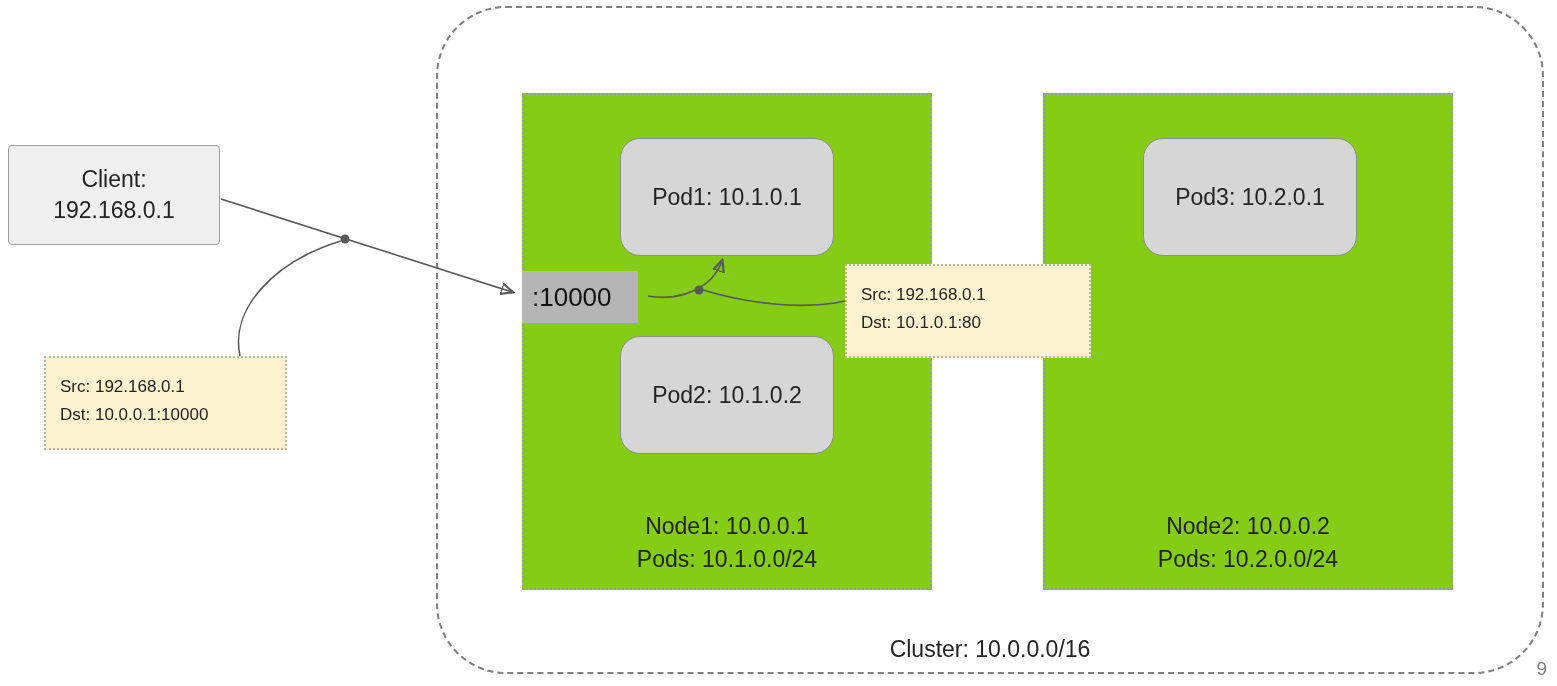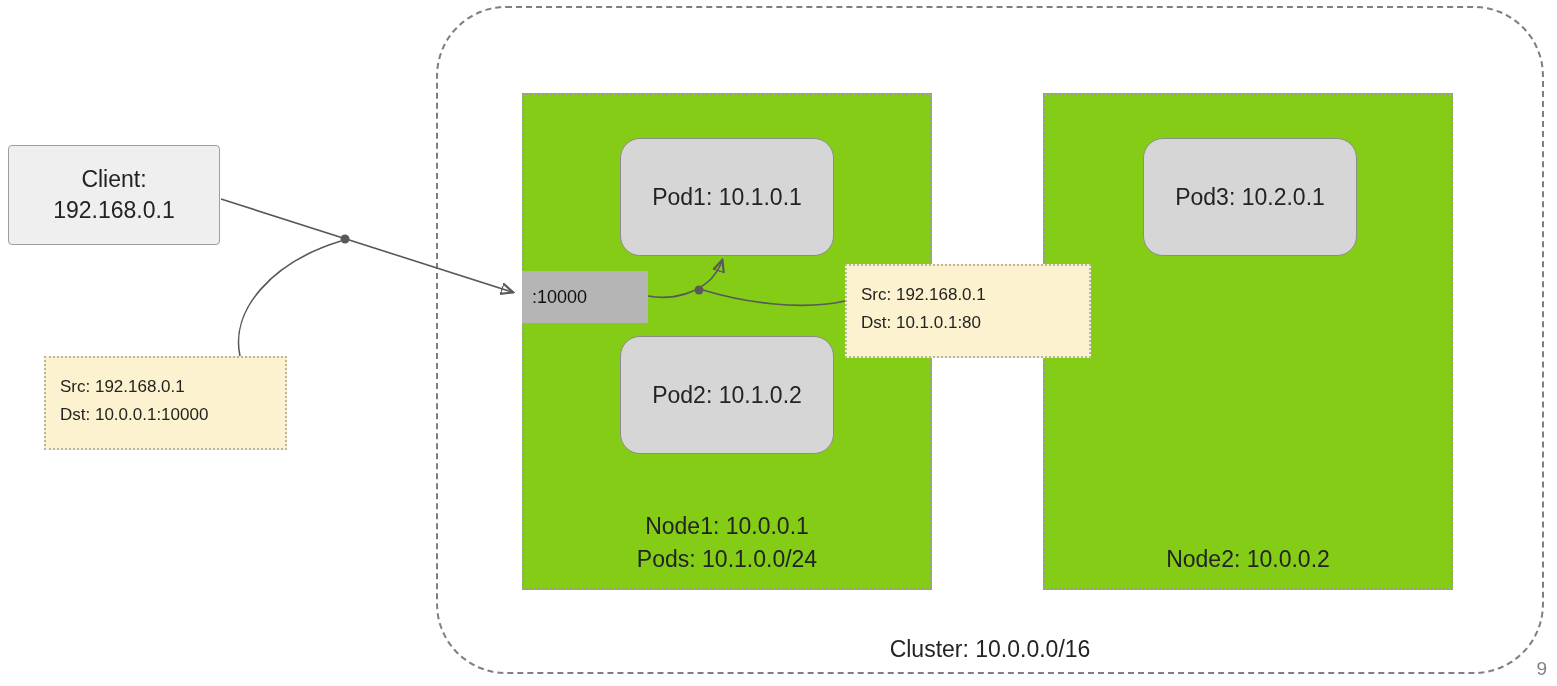--- a/index.html
+++ b/index.html
@@ -81,27 +81,27 @@
     justify-content: center;
     font-size: 23px;
   }
   .pod1 { left: 620px; top: 138px; border-radius: 20px; }
   .pod2 { left: 620px; top: 336px; }
   .pod3 { left: 1143px; top: 138px; }
 
   
   .port-badge {
     left: 522px; top: 271px;
-    width: 126px; height: 52px;
+    width: 116px; height: 52px;
     background: #b5b5b5;
     box-sizing: border-box;
     display: flex;
     align-items: center;
     padding-left: 10px;
-    font-size: 18px;
+    font-size: 26px;
     color: #111111;
   }
 
   
   .note {
     background: #fdf2cf;
     border: 2px dotted #b5b5a5;
     box-sizing: border-box;
     font-size: 17px;
     line-height: 28px;
@@ -137,20 +137,21 @@
   <div class="abs node node1">
     <div class="node-label">
       <div>Node1: 10.0.0.1</div>
       <div>Pods: 10.1.0.0/24</div>
     </div>
   </div>
 
   <div class="abs node node2">
     <div class="node-label">
       <div>Node2: 10.0.0.2</div>
+      <div>Pods: 10.2.0.0/24</div>
     </div>
   </div>
 
   <div class="abs client-box">
     <div>Client:</div>
     <div>192.168.0.1</div>
   </div>
 
   <div class="abs pod pod1">
     <span>Pod1: 10.1.0.1</span>

